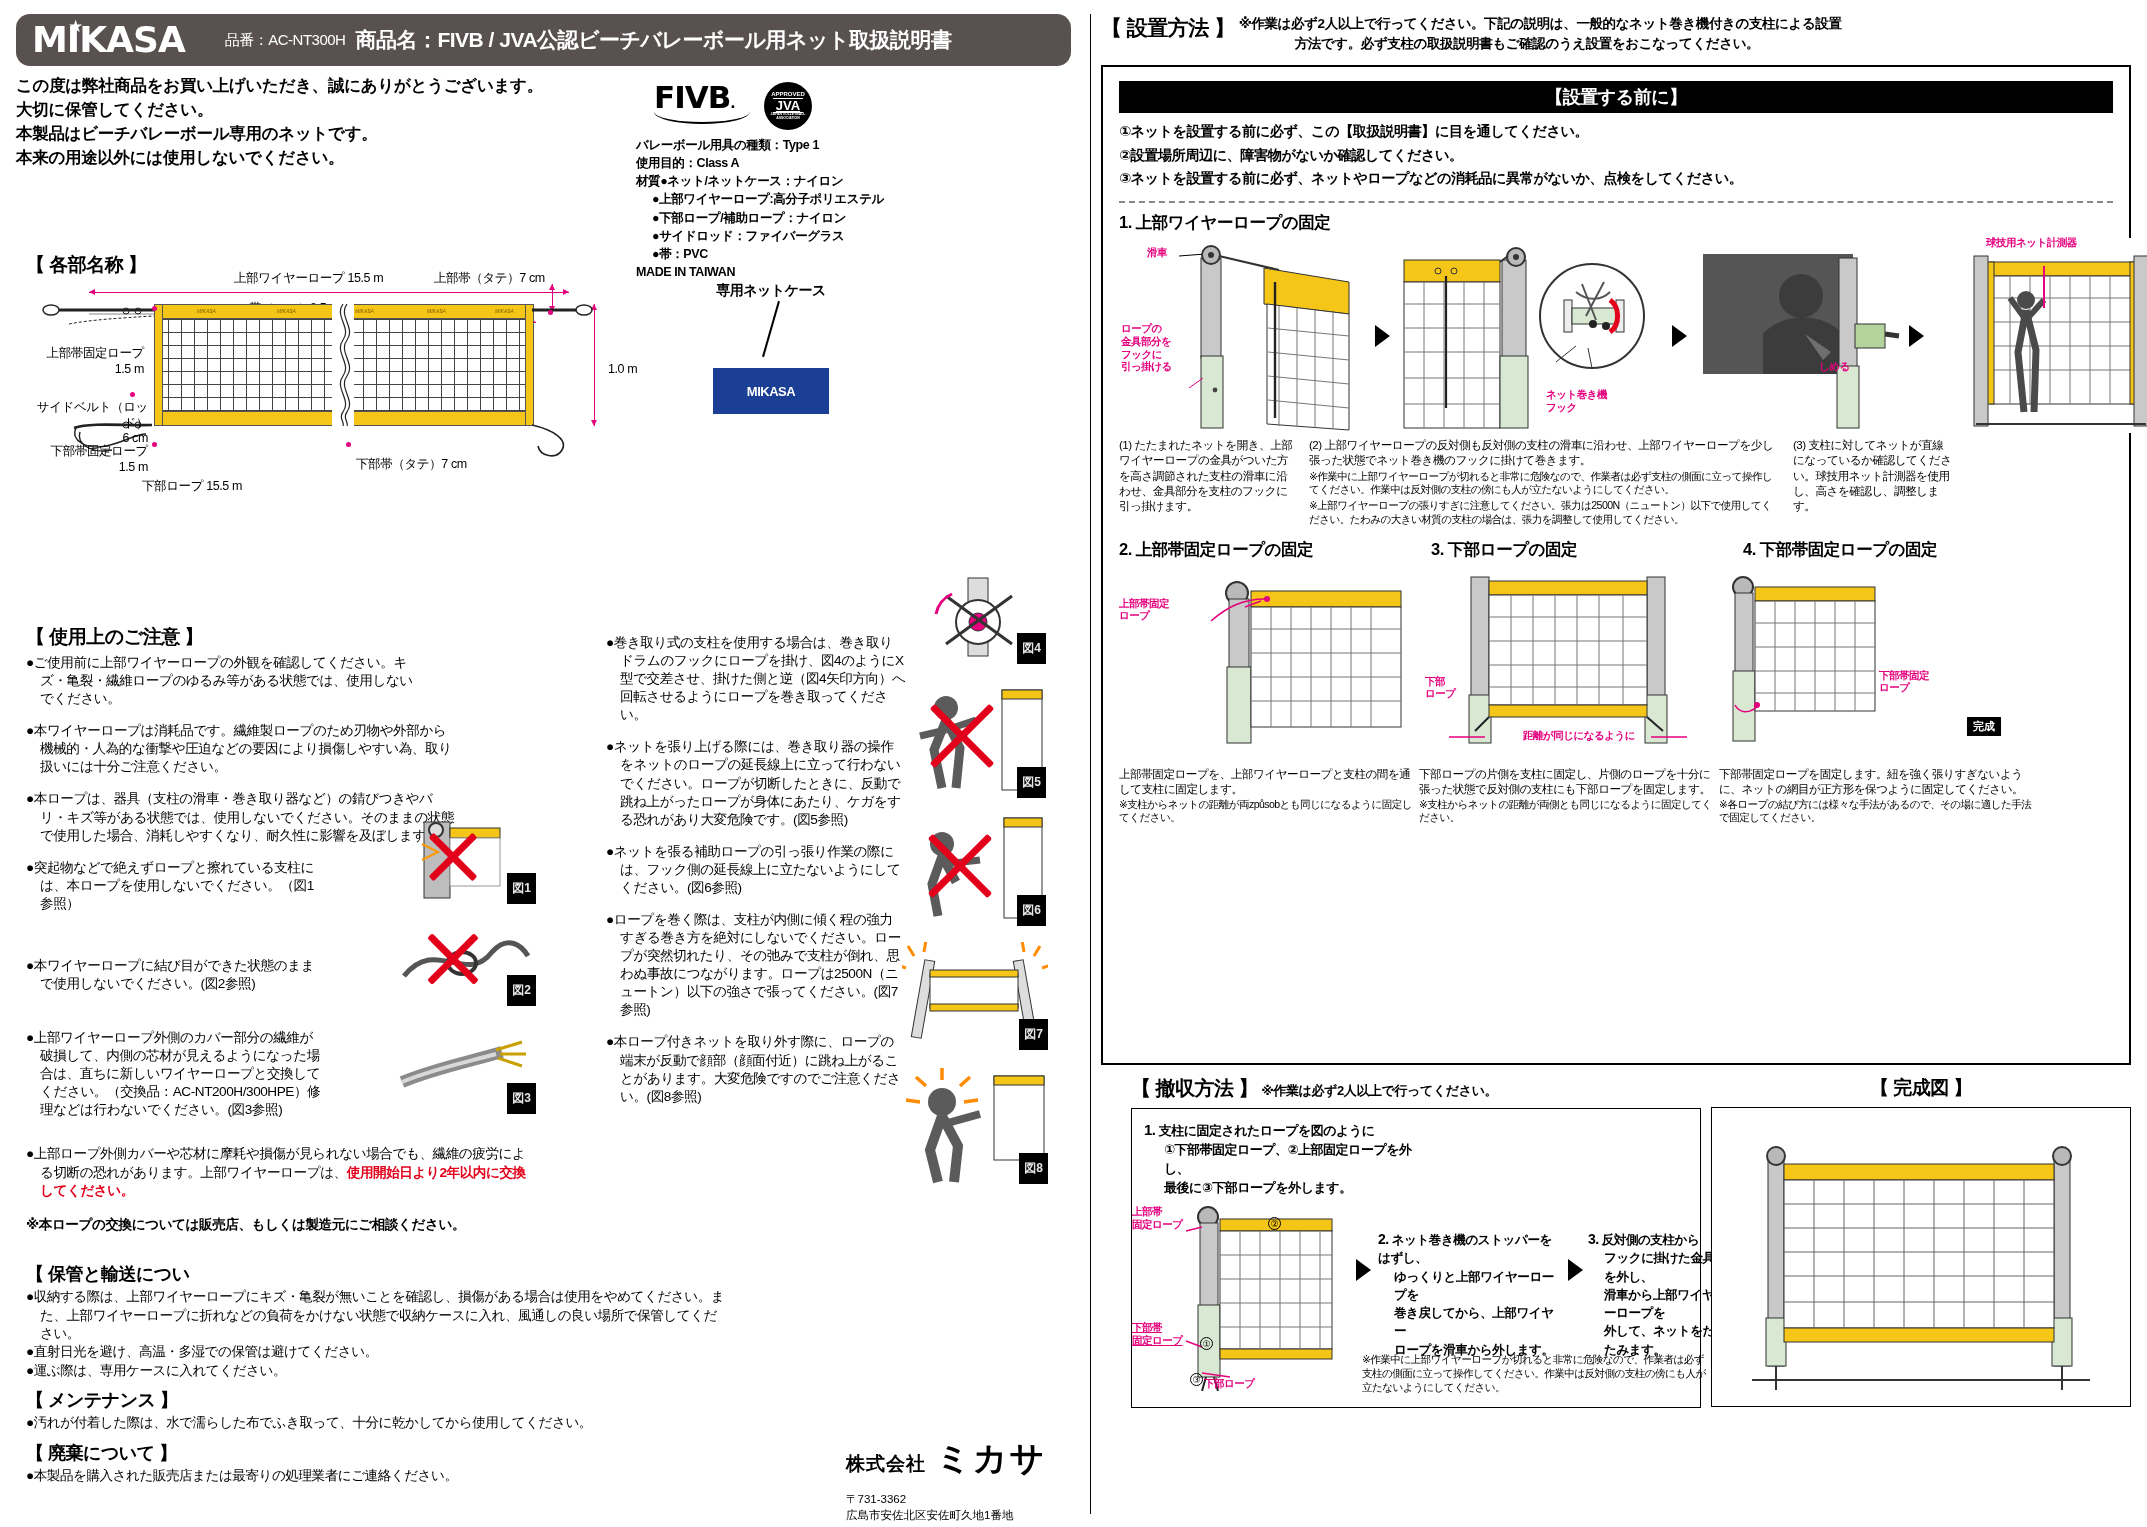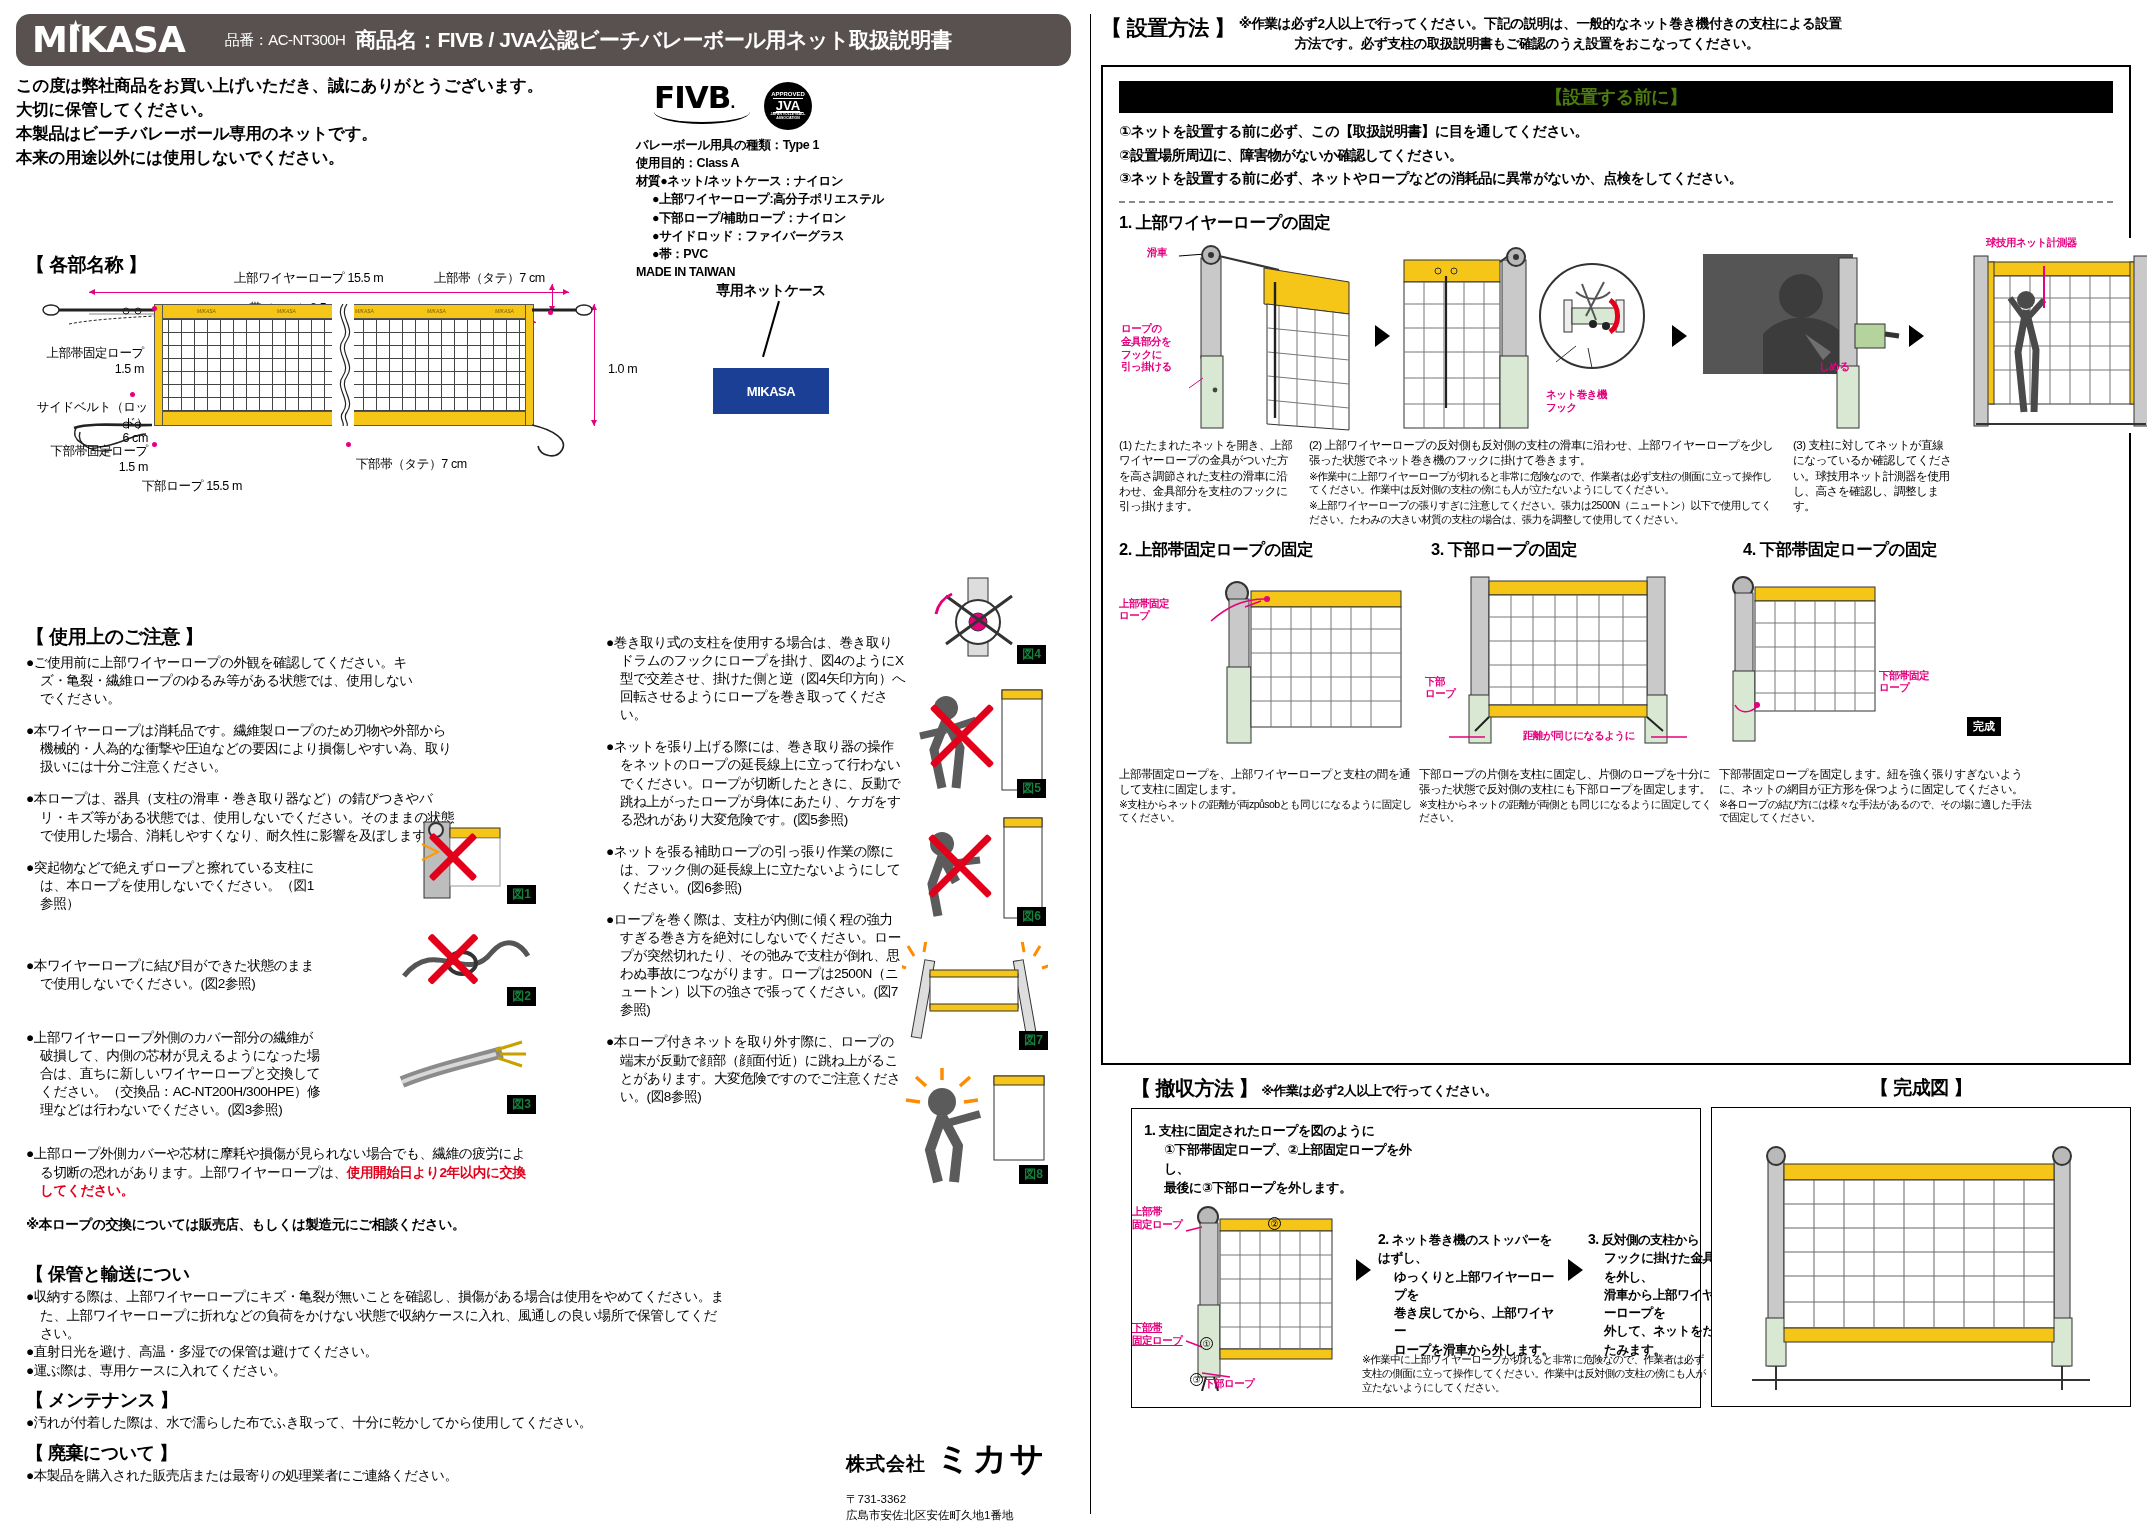--- a/index.html
+++ b/index.html
@@ -102,39 +102,39 @@
   .dotm { position:absolute; width:5px;height:5px;border-radius:50%;background:#e5007e;}
   .squig { position:absolute; top:0; bottom:0; width:22px; background:#fff; }
   .squig svg { width:100%; height:100%; }
   .mikasa-tag { position:absolute; top:3px; font-size:5px; font-style:italic; color:#7a5c00; }
 
   
   .notes { position:absolute; top:640px; left:10px; width:560px; font-size:13.6px; line-height:1.33; letter-spacing:-0.45px;}
   .notes2 { position:absolute; top:620px; left:590px; width:300px; font-size:13.6px; line-height:1.33; letter-spacing:-0.45px;}
   .bullet { margin-bottom:14px; text-indent:-14px; padding-left:14px;}
   .figbox { position:absolute; }
-  .figlabel { position:absolute; right:0; bottom:0; background:#000; color:#15803d; font-size:12px; font-weight:bold; padding:1px 5px; }
+  .figlabel { position:absolute; right:0; bottom:0; background:#000; color:#e5e5e5; font-size:12px; font-weight:bold; padding:7px 5px; }
 
   
   .lowleft { position:absolute; top:1240px; left:10px; width:700px; font-size:13.6px; line-height:1.35; letter-spacing:-0.5px;}
   .lowleft .sec-h { font-size:18px; margin:8px 0 2px; }
 
   
   .footer { position:absolute; left:830px; top:1422px; }
   .footer-top { display:flex; align-items:baseline; }
   .f-kk { font-size:19px; font-weight:bold; letter-spacing:1px;}
   .f-name { font-size:34px; font-weight:bold; margin-left:10px; letter-spacing:2px;}
   .f-addr { font-size:11.5px; line-height:1.35; margin-top:10px;}
 
   
   .r-head { display:flex; align-items:flex-start; }
   .r-head .ttl { font-size:21px; font-weight:bold; white-space:nowrap; letter-spacing:-0.5px;}
   .r-head .sub { font-size:13.5px; line-height:1.45; margin-left:4px; letter-spacing:-0.4px; font-weight:bold;}
   .r-outer { border:2px solid #000; margin-top:12px; padding:14px 16px; height:1000px; position:relative;}
-  .blackbar { background:#000; color:#4d7c0f; text-align:center; font-size:18px; font-weight:bold; padding:4px 0; letter-spacing:-0.5px;}
+  .blackbar { background:#000; color:#ffffff; text-align:center; font-size:18px; font-weight:bold; padding:4px 0; letter-spacing:-0.5px;}
   .pre-list { font-size:14.2px; font-weight:bold; line-height:1.65; margin-top:7px; letter-spacing:-0.5px;}
   .dashed { border-top:2px dashed #888; margin:11px 0 9px; }
 
   .step-h { font-size:16.5px; font-weight:bold; letter-spacing:-0.5px; margin-bottom:4px;}
   .steprow { display:flex; }
   .tri { width:0;height:0;border-left:15px solid #000;border-top:11px solid transparent;border-bottom:11px solid transparent; align-self:center; margin:0 6px;}
   .cap { font-size:11.6px; line-height:1.3; letter-spacing:-0.5px;}
   .cap2 { font-size:10.6px; line-height:1.3; letter-spacing:-0.6px; }
 
   

